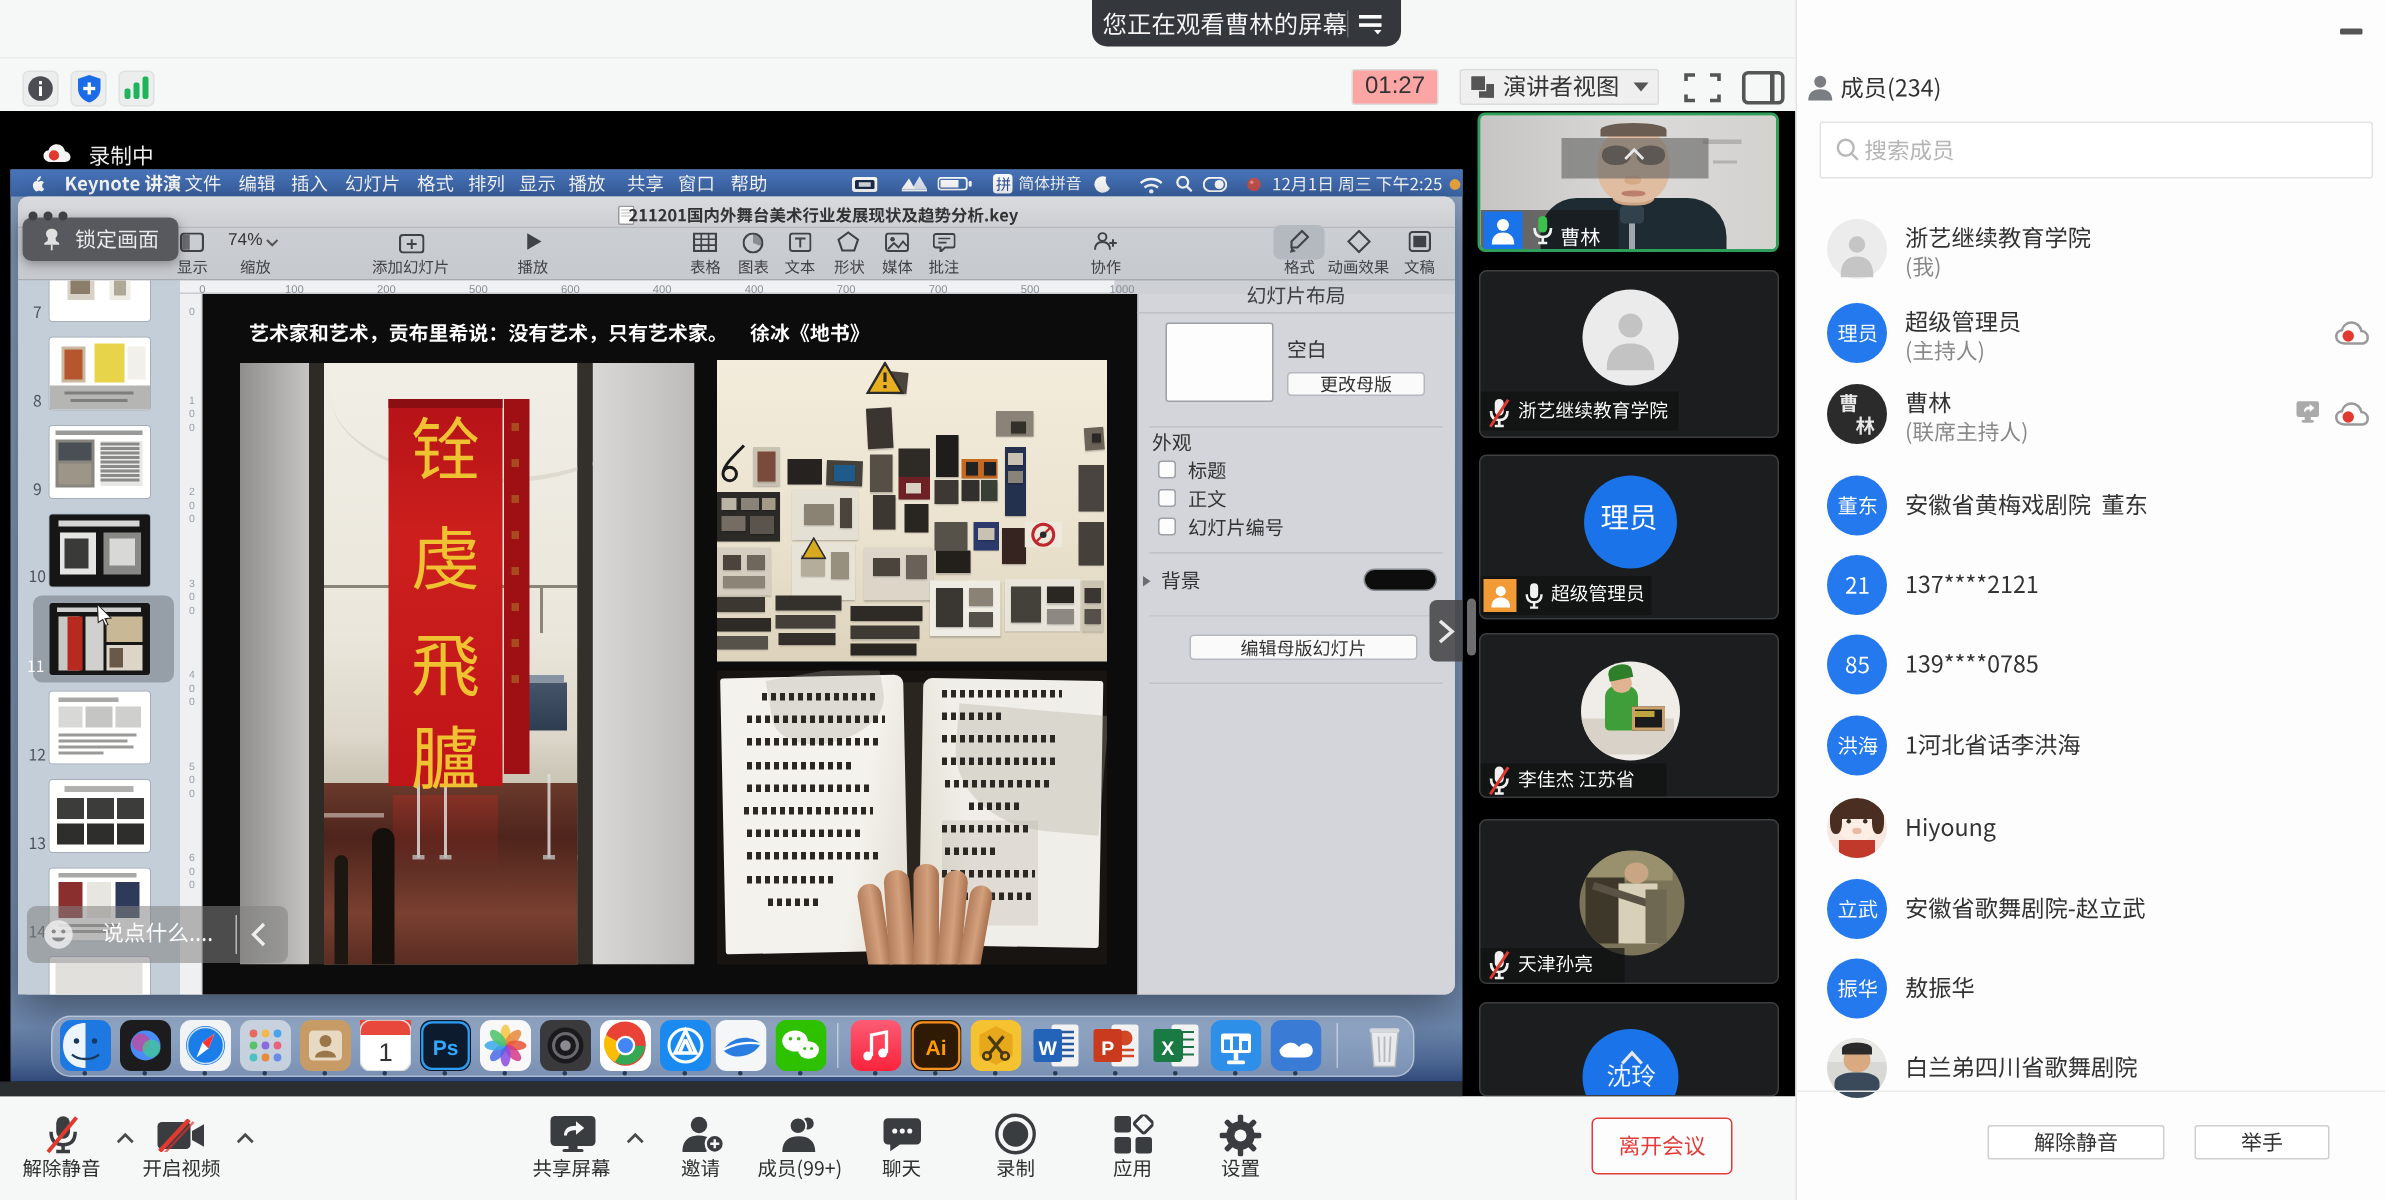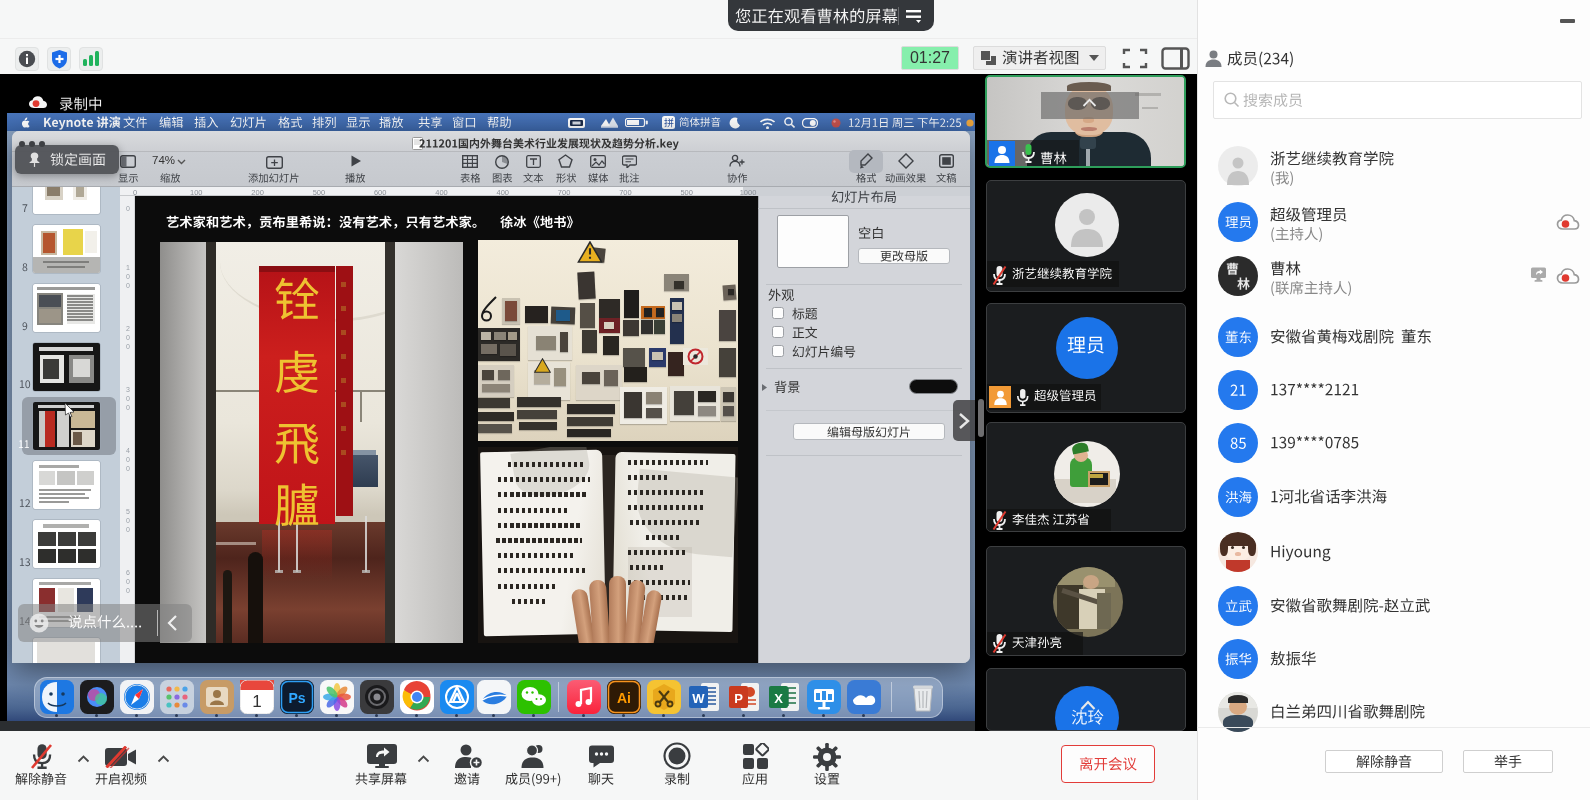--- a/index.html
+++ b/index.html
@@ -39,21 +39,21 @@
       <use href="#g8" x="8000"></use>
       <use href="#g9" x="9000"></use>
     </g>
   </svg>
 <div style="position:absolute;left:898px;top:7px;width:1px;height:18px;background:rgba(255,255,255,0.25)"></div>
 <svg style="position:absolute;left:904px;top:9px;" width="20" height="14" viewBox="0 0 20 14">
     <rect x="2" y="1" width="15" height="2.4" fill="#fff"></rect>
     <rect x="2" y="6.5" width="15" height="2.4" fill="#fff"></rect>
     <path d="M12 11 L17 11 L14.5 14 Z" fill="#fff"></path>
   </svg>
-<div style="position:absolute;left:901px;top:46px;width:58px;height:24px;background:#86efac;border:1px solid #dcdcdc;border-radius:2px;font-size:16px;color:#333;text-align:center;line-height:22px;font-family:'Liberation Sans'">01:27</div>
+<div style="position:absolute;left:901px;top:46px;width:58px;height:24px;background:#fca5a5;border:1px solid #dcdcdc;border-radius:2px;font-size:16px;color:#333;text-align:center;line-height:22px;font-family:'Liberation Sans'">01:27</div>
 <div style="position:absolute;left:973px;top:46px;width:133px;height:24px;background:#efefef;border:1px solid #dcdcdc;border-radius:2px"></div>
 <svg style="position:absolute;left:980px;top:50px;" width="17" height="16" viewBox="0 0 17 16">
     <path d="M1 1 H10 V10 H1 Z M11 6 H16 V15 H6 V11 H11 Z" fill="#555" fill-rule="evenodd" stroke="none"></path>
     <rect x="1" y="1" width="9" height="9" fill="#555"></rect>
     <rect x="6" y="11" width="10" height="4" fill="#555"></rect>
     <rect x="11" y="6" width="5" height="9" fill="#555"></rect>
   </svg>
 <svg class="zt" style="left:1002.2px;top:47.1px" width="77.5" height="20.9">
     <g fill="#333" transform="translate(0,16.28) scale(0.01550,-0.01550)">
       <use href="#g10" x="0"></use>

